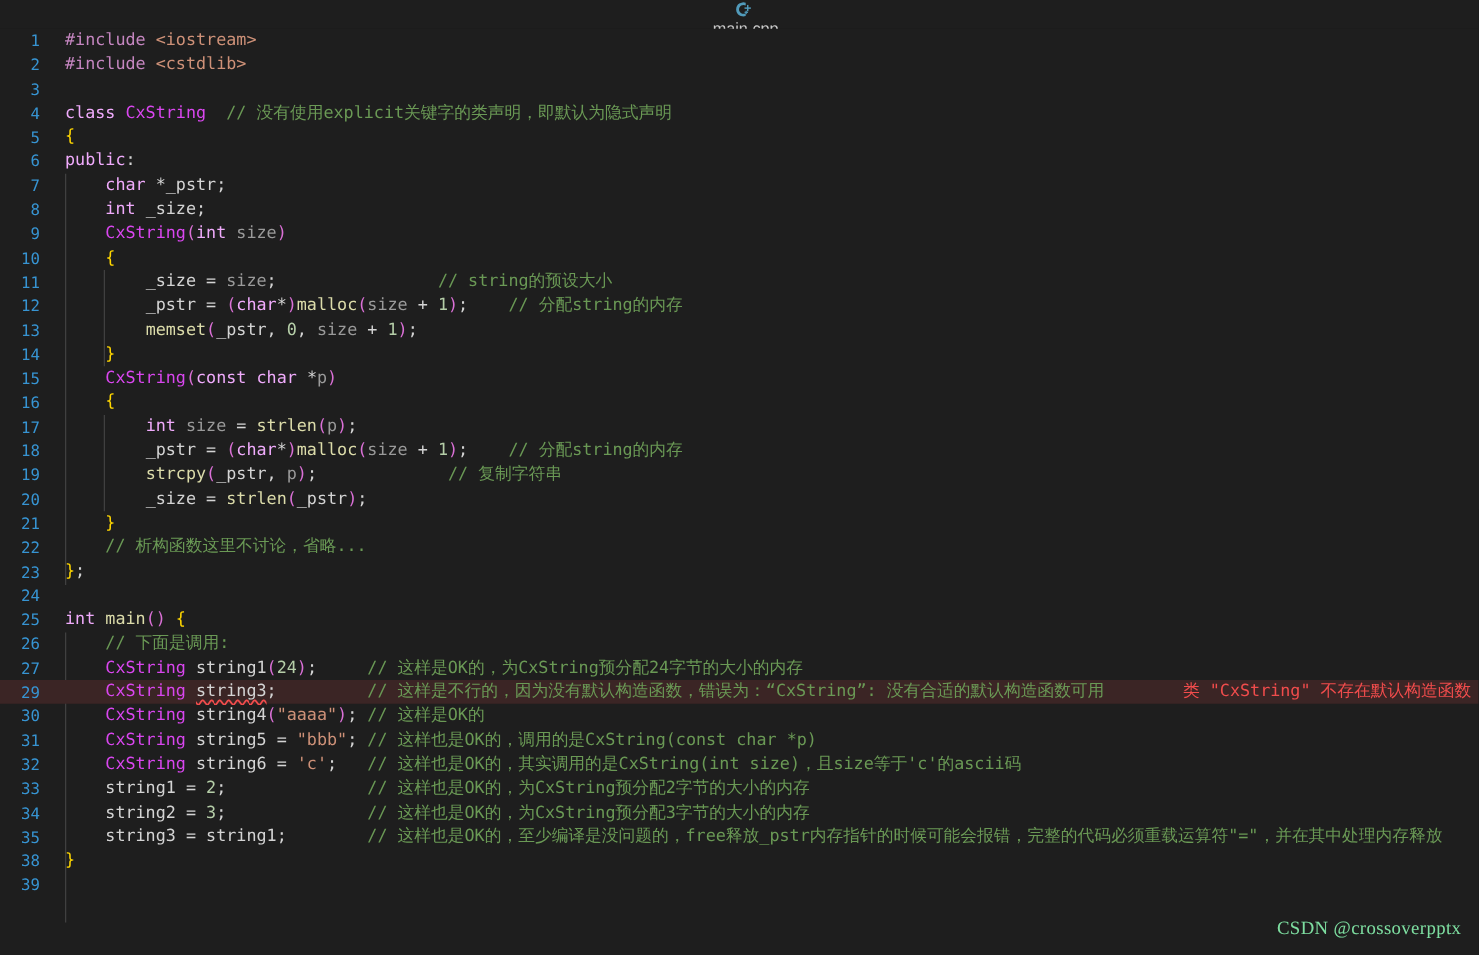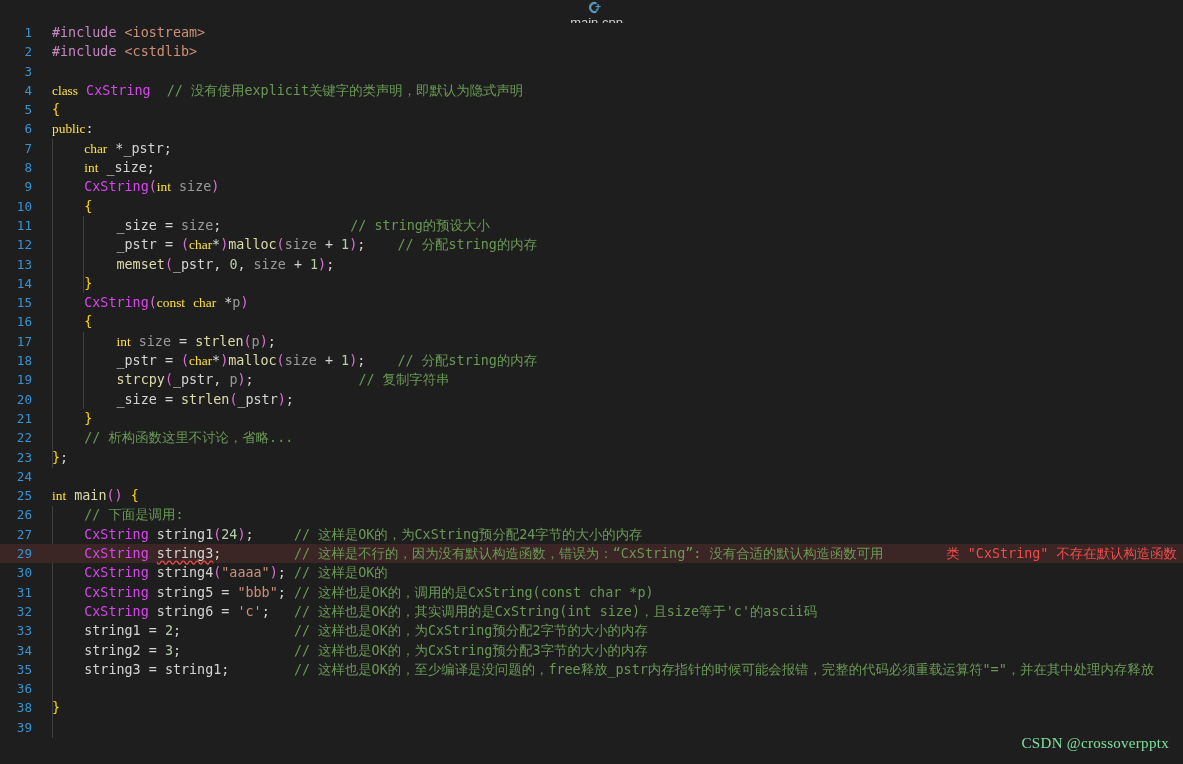--- a/index.html
+++ b/index.html
@@ -84,21 +84,21 @@
   }
 
   
   .guide {
     position: absolute;
     width: 1px;
     background: #404040;
   }
 
   
-  .kw      { color: #fde047; font-family: Liberation Serif, serif; }  
+  .kw      { color: #f0abfc; }  
   .type    { color: #d946ef; }  
   .fn      { color: #dcdcaa; }  
   .str     { color: #ce9178; }  
   .num     { color: #b5cea8; }  
   .cmt     { color: #6a9955; }  
   .pp      { color: #c586c0; }  
   .param   { color: #9a9a9a; }  
   .plain   { color: #d4d4d4; }
   .brkY    { color: #ffd700; }
   .brkP    { color: #da70d6; }
@@ -175,19 +175,18 @@
       <div class="line"><span class="lno">25</span><span class="code"><span class="kw">int</span> <span class="fn">main</span><span class="brkP">(</span><span class="brkP">)</span> <span class="brkY">{</span></span></div>
       <div class="line"><span class="lno">26</span><span class="code">    <span class="cmt">// 下面是调用:</span></span></div>
       <div class="line"><span class="lno">27</span><span class="code">    <span class="type">CxString</span> <span class="plain">string1</span><span class="brkP">(</span><span class="num">24</span><span class="brkP">)</span><span class="plain">;</span>     <span class="cmt">// 这样是OK的，为CxString预分配24字节的大小的内存</span></span></div>
       <div class="line err"><span class="lno">29</span><span class="code">    <span class="type">CxString</span> <span class="squiggle"><span class="plain">string3</span></span><span class="plain">;</span>         <span class="cmt">// 这样是不行的，因为没有默认构造函数，错误为：“CxString”: 没有合适的默认构造函数可用</span></span><span class="errtxt" style="position: absolute; right: 6px; font-size: 13.4px;">类 "CxString" 不存在默认构造函数</span></div>
       <div class="line"><span class="lno">30</span><span class="code">    <span class="type">CxString</span> <span class="plain">string4</span><span class="brkP">(</span><span class="str">"aaaa"</span><span class="brkP">)</span><span class="plain">;</span> <span class="cmt">// 这样是OK的</span></span></div>
       <div class="line"><span class="lno">31</span><span class="code">    <span class="type">CxString</span> <span class="plain">string5</span> <span class="plain">=</span> <span class="str">"bbb"</span><span class="plain">;</span> <span class="cmt">// 这样也是OK的，调用的是CxString(const char *p)</span></span></div>
       <div class="line"><span class="lno">32</span><span class="code">    <span class="type">CxString</span> <span class="plain">string6</span> <span class="plain">=</span> <span class="str">'c'</span><span class="plain">;</span>   <span class="cmt">// 这样也是OK的，其实调用的是CxString(int size)，且size等于'c'的ascii码</span></span></div>
       <div class="line"><span class="lno">33</span><span class="code">    <span class="plain">string1</span> <span class="plain">=</span> <span class="num">2</span><span class="plain">;</span>              <span class="cmt">// 这样也是OK的，为CxString预分配2字节的大小的内存</span></span></div>
       <div class="line"><span class="lno">34</span><span class="code">    <span class="plain">string2</span> <span class="plain">=</span> <span class="num">3</span><span class="plain">;</span>              <span class="cmt">// 这样也是OK的，为CxString预分配3字节的大小的内存</span></span></div>
       <div class="line"><span class="lno">35</span><span class="code">    <span class="plain">string3</span> <span class="plain">=</span> <span class="plain">string1</span><span class="plain">;</span>        <span class="cmt">// 这样也是OK的，至少编译是没问题的，free释放_pstr内存指针的时候可能会报错，完整的代码必须重载运算符"="，并在其中处理内存释放</span></span></div>
-      <div class="line"><span class="lno">36</span><span class="code"></span></div>
       <div class="line"><span class="lno">38</span><span class="code"><span class="brkY">}</span></span></div>
       <div class="line"><span class="lno">39</span><span class="code"></span></div>
     </div>
 
   <div id="watermark">CSDN @crossoverpptx</div>
 </div>
 
 </body></html>

